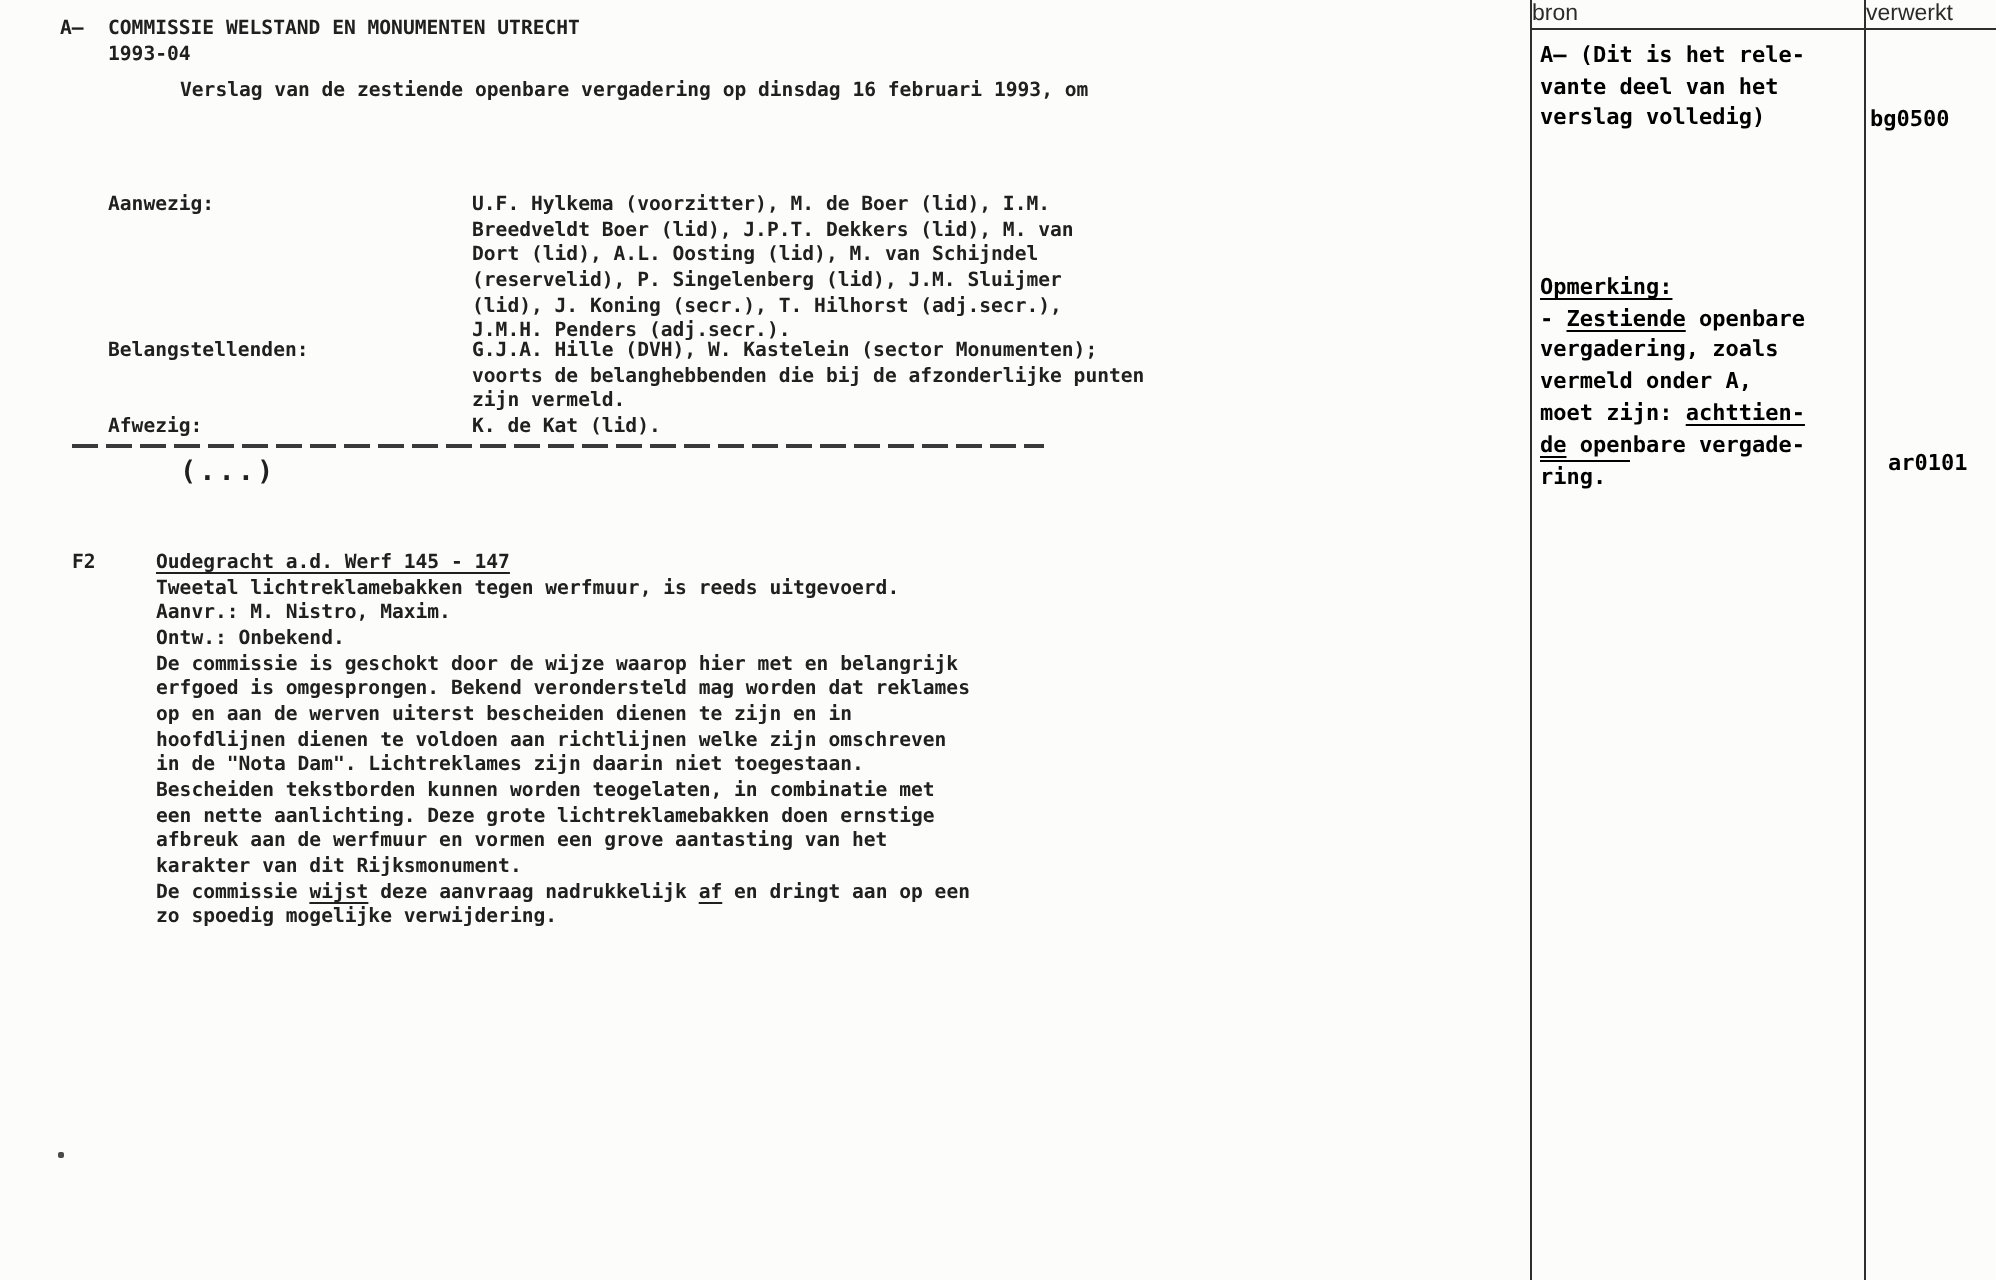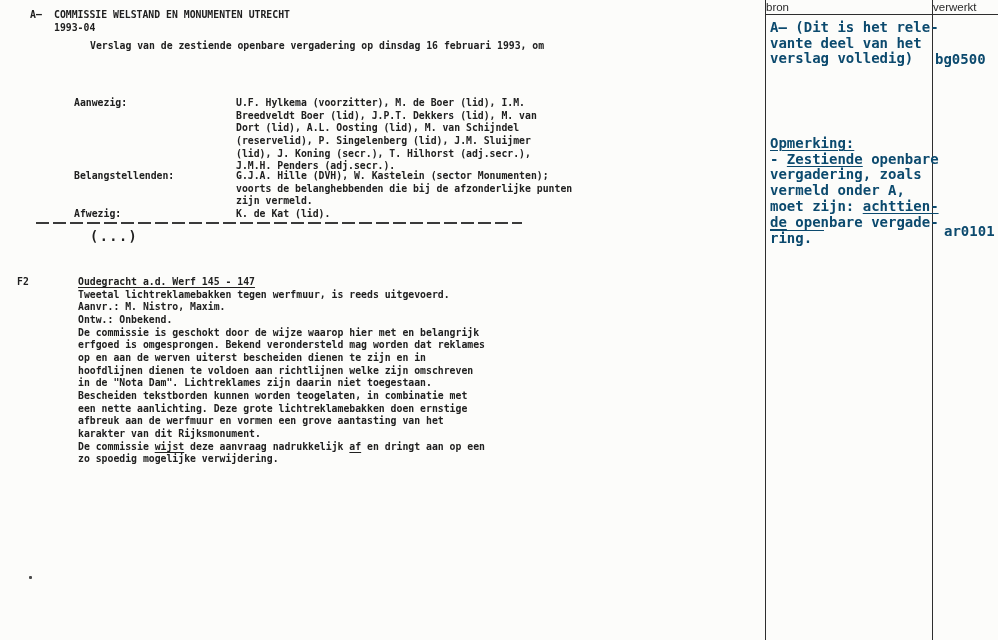--- a/index.html
+++ b/index.html
@@ -8,42 +8,42 @@
     background:#fcfcfa; overflow:hidden;
     font-family:"DejaVu Sans Mono", monospace;
   }
   .mono {
     font-family:"DejaVu Sans Mono", monospace;
     font-weight:700; font-size:9.8px; line-height:12.65px;
     color:#202020; white-space:pre; letter-spacing:0;
   }
   .mono2 {
     font-family:"DejaVu Sans Mono", monospace;
-    font-weight:700; font-size:14px; line-height:15.7px;
-    color:#0c4a6e; white-space:pre;
+    font-weight:700; font-size:11px; line-height:15.7px;
+    color:#000000; white-space:pre;
   }
   .sans {
     font-family:"Liberation Sans", sans-serif;
     font-size:11.5px; color:#2b2b2b; line-height:13px;
   }
   .line { white-space:pre; }
   .u { text-decoration:underline; text-decoration-thickness:1px; text-underline-offset:2px; }
   .o { display:inline-block; border-top:1.2px solid currentColor; padding-right:12px; }
   .hdr-title-block { position:absolute; left:54px; top:9px; }
   .sec-marker { position:absolute; left:30px; top:9px; }
   .intro { position:absolute; left:54px; top:40px;margin-left:36px; }
-  .att-label { position:absolute; left:54px; top:0;margin-left:20px; }
+  .att-label { position:absolute; left:54px; top:0; }
   .att-lines { position:absolute; left:202px; top:0;margin-left:34px; }
   .att-row { position:absolute; left:0; width:760px; height:12px; }
   .sep {
     position:absolute; left:36px; top:222px; width:486px; height:1.6px;
     background:repeating-linear-gradient(90deg,#3a3a3a 0 13px,rgba(0,0,0,0) 13px 17px);
   }
   .omission { position:absolute; left:90px; top:230px; font-size:13.5px; letter-spacing:1.5px; }
-  .item-code { position:absolute; left:17px; top:276px;text-align:right; }
+  .item-code { position:absolute; left:36px; top:276px;text-align:right; }
   .item-lines { position:absolute; left:78px; top:276px; }
   .vline { position:absolute; top:0; width:1.3px; height:640px; background:#2e2e2e; }
   .v1 { left:765px; }
   .v2 { left:932px; }
   .hrule { position:absolute; top:13.5px; left:765px; width:233px; height:1.3px; background:#2e2e2e; }
   .col-h { position:absolute; top:1px; }
   .col-h.bron { left:766px; width:166px; }
   .col-h.verw { left:933px; width:65px; }
   .scope-note { position:absolute; left:770px; top:20px; }
   .remark-note { position:absolute; left:770px; top:136px; }

